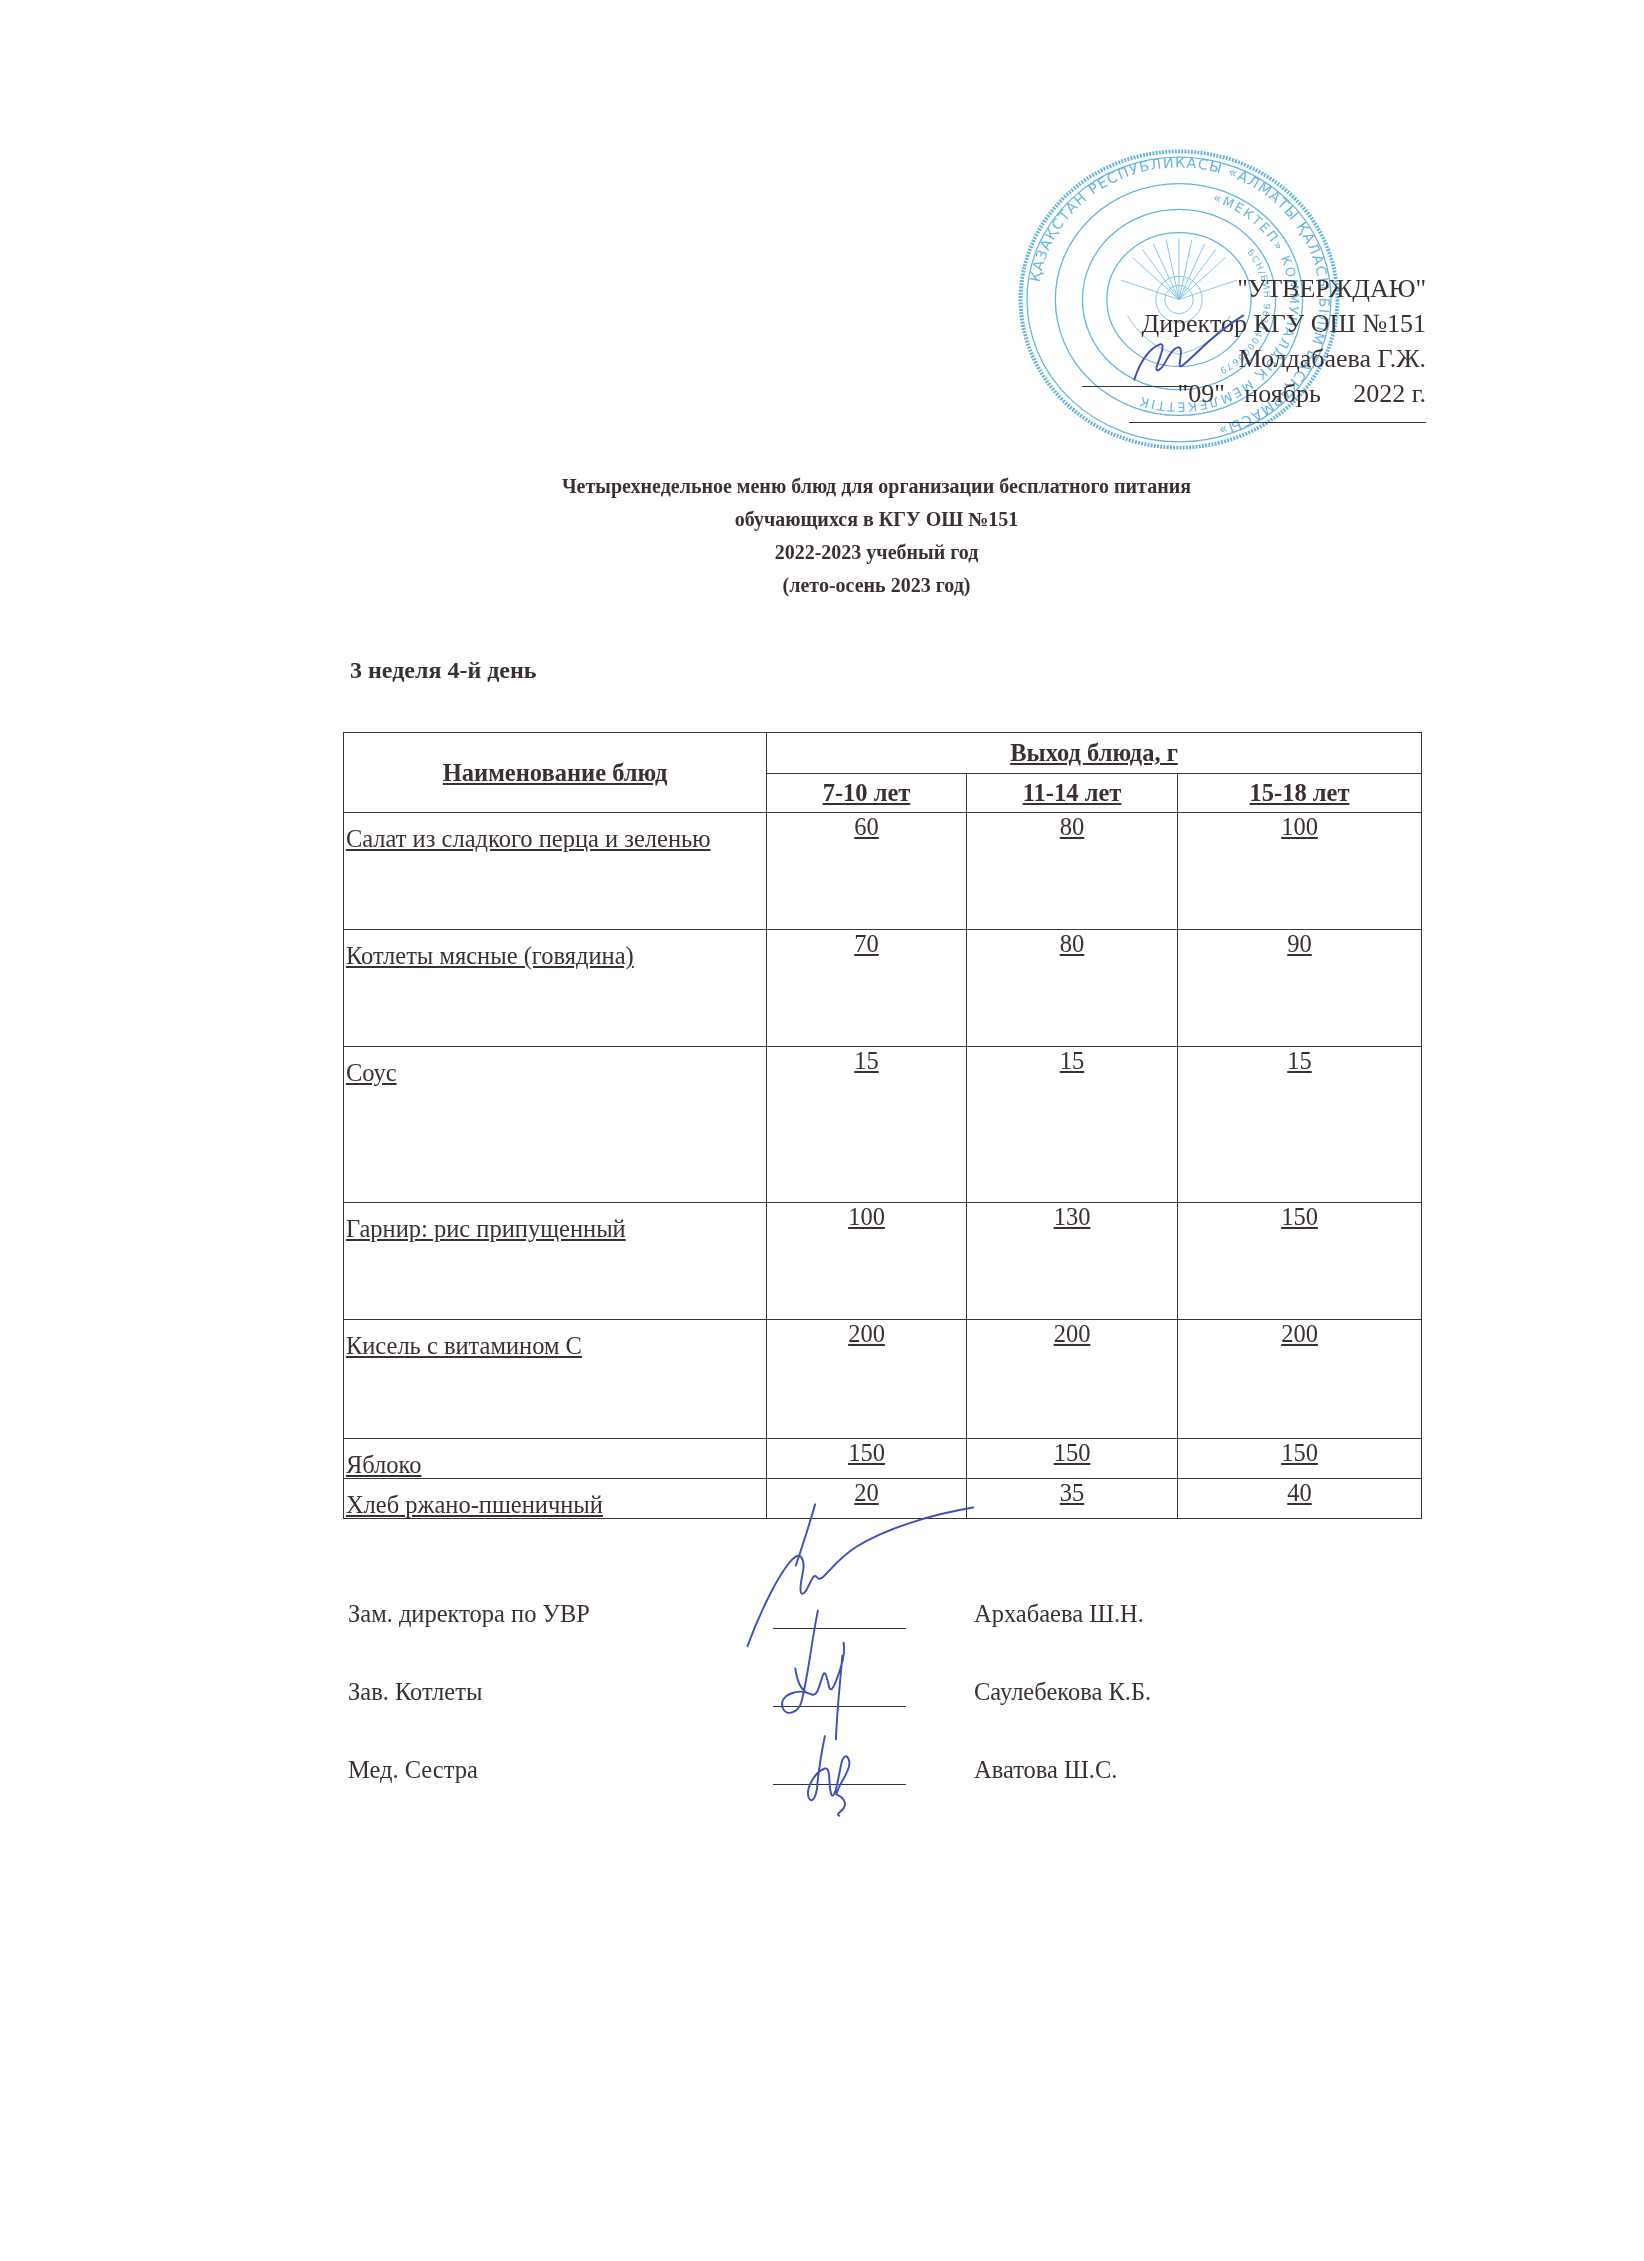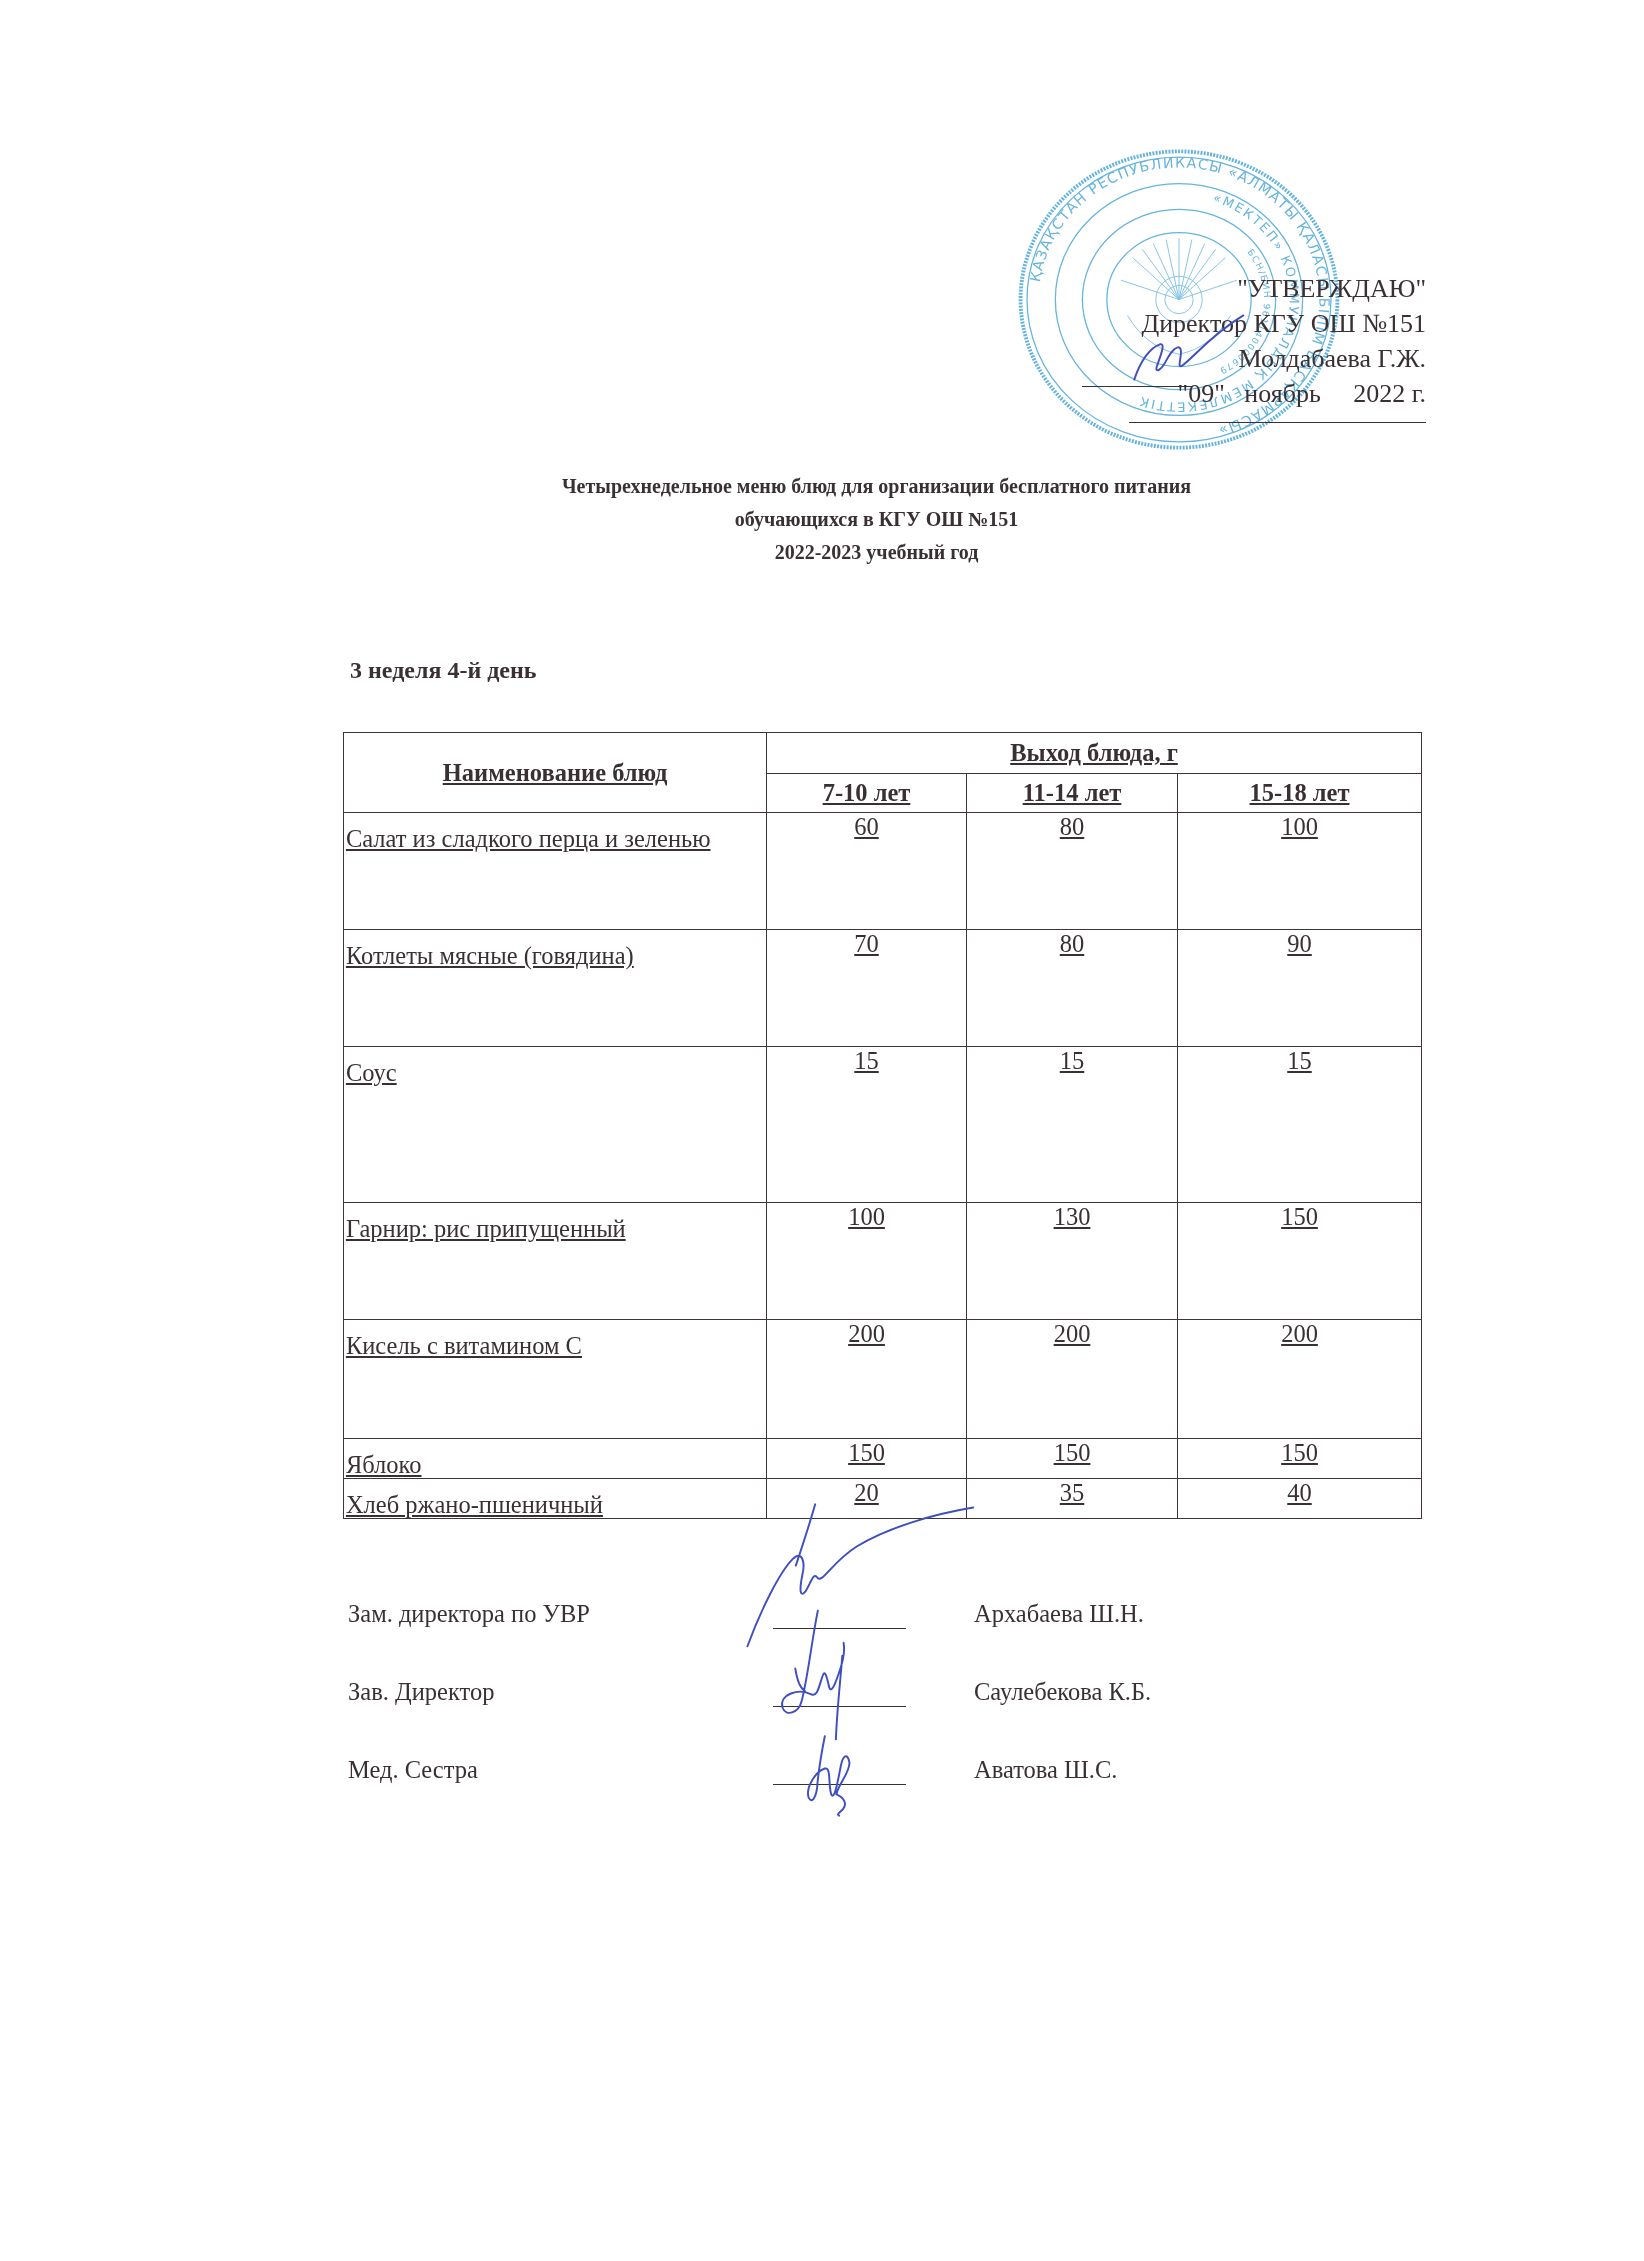--- a/index.html
+++ b/index.html
@@ -93,20 +93,21 @@
 <div class="appr-line" style="left:1082px; top:386px; width:110px;"></div>
 <div class="appr-line" style="left:1129px; top:422px; width:297px;"></div>
 <svg class="sig-svg" style="left:1121px; top:309px; width:142px; height:77px;" viewBox="0 0 220 120">
   <path d="M20,110 C30,80 45,60 60,55 C70,52 60,75 55,90 C52,100 62,96 70,80 C78,65 88,55 92,62 C96,70 85,95 95,88 C110,78 140,40 190,10" fill="none" stroke="#3f4fc0" stroke-width="3" stroke-linecap="round"></path>
 </svg>
 
 <div class="title-block">
   <div>Четырехнедельное меню блюд для организации бесплатного питания</div>
   <div>обучающихся в КГУ ОШ №151</div>
   <div>2022-2023 учебный год</div>
+  <div>(лето-осень 2023 год)</div>
 </div>
 
 <div class="week-label">3 неделя 4-й день</div>
 
 <table class="menu-table">
   <colgroup>
     <col style="width:423px">
       <col style="width:200px">
       <col style="width:211px">
       <col style="width:244px">
@@ -167,21 +168,21 @@
     </tr>
   </tbody>
 </table>
 
 <div class="sig-row" style="top:1600px">
   <span class="role">Зам. директора по УВР</span>
   <span class="sig-line"></span>
   <span class="person">Архабаева Ш.Н.</span>
 </div>
 <div class="sig-row" style="top:1678px">
-  <span class="role">Зав. Директор</span>
+  <span class="role">Зав. Котлеты</span>
   <span class="sig-line"></span>
   <span class="person">Саулебекова К.Б.</span>
 </div>
 <div class="sig-row" style="top:1756px">
   <span class="role">Мед. Сестра</span>
   <span class="sig-line"></span>
   <span class="person">Аватова Ш.С.</span>
 </div>
 
 <svg class="sig-svg" style="left:741px; top:1501px; width:258px; height:155px;" viewBox="0 0 400 240">

